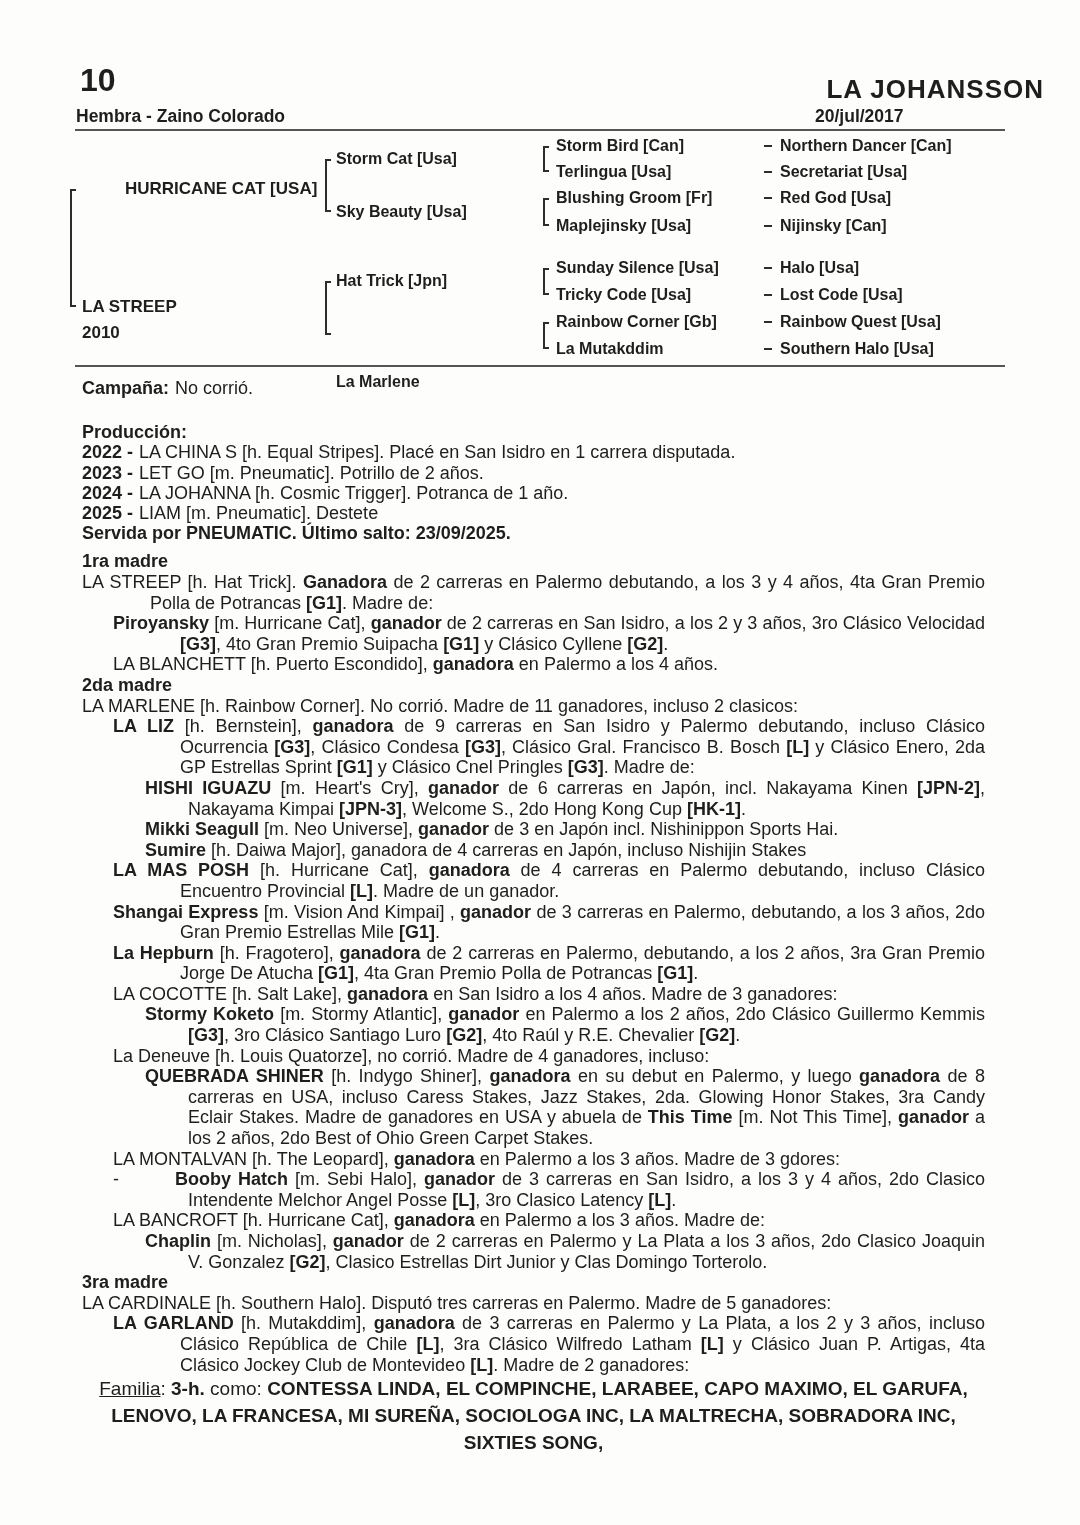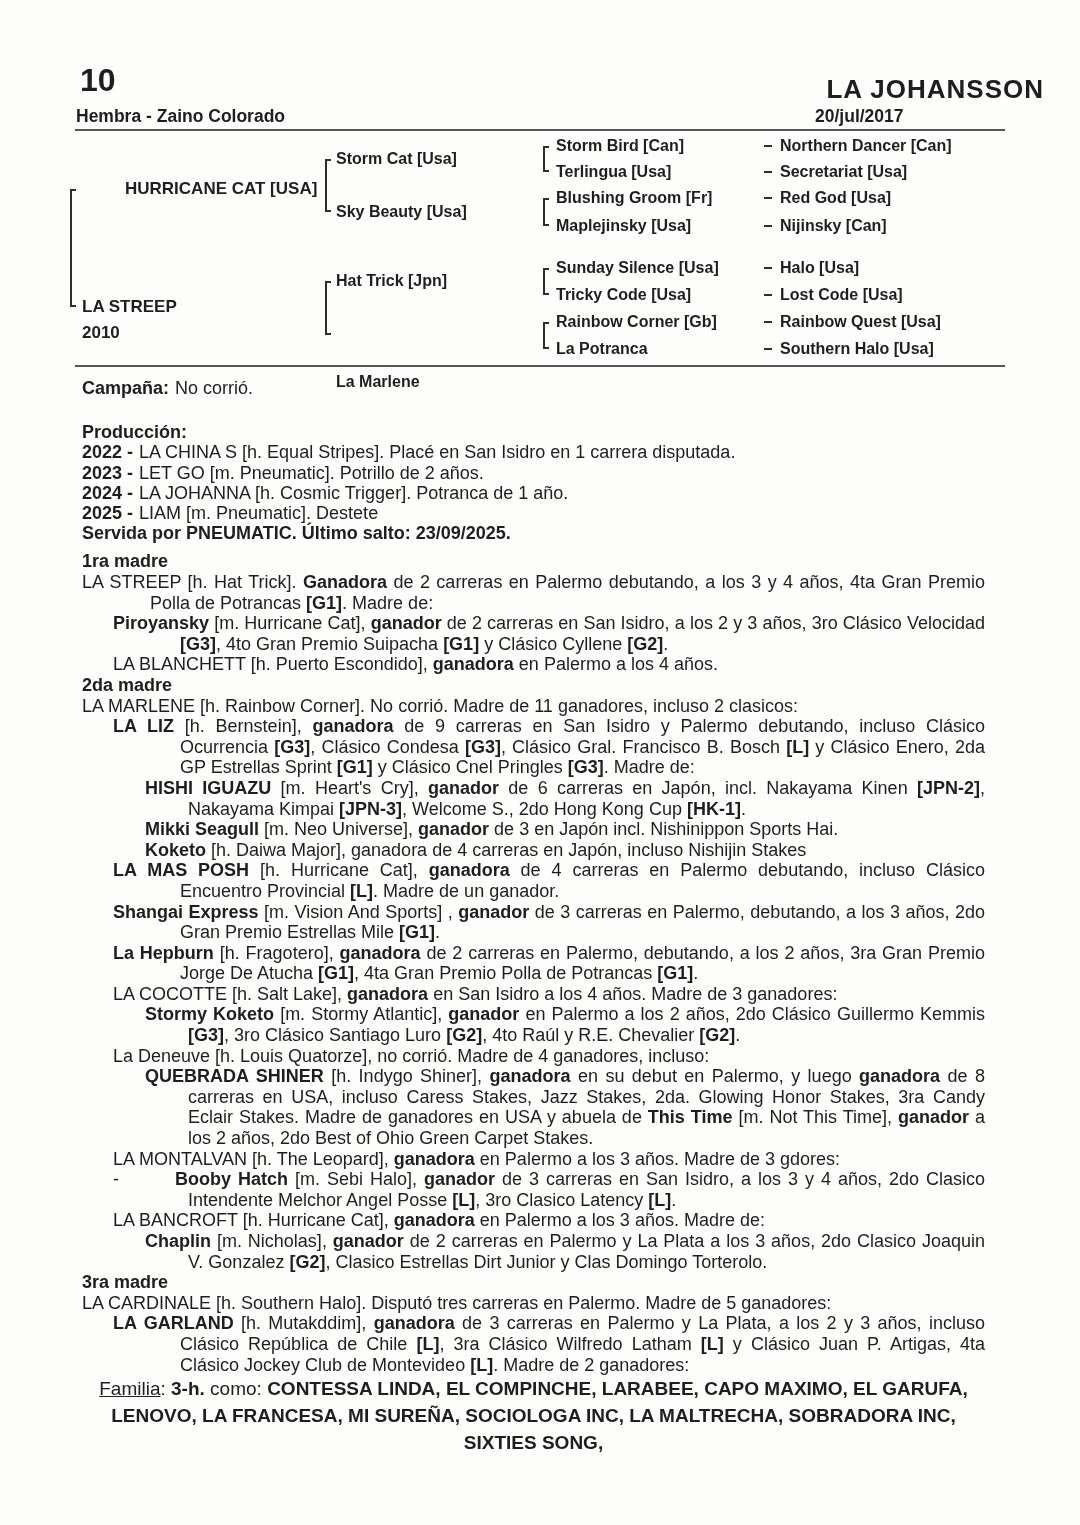--- a/index.html
+++ b/index.html
@@ -67,21 +67,21 @@
     <div class="brk" style="left:543px;top:63px;height:28px;"></div>
     <div class="brk" style="left:543px;top:133px;height:27px;"></div>
     <div class="brk" style="left:543px;top:187px;height:27px;"></div>
     <div class="pname" style="left:556px;top:1px;">Storm Bird [Can]</div>
     <div class="pname" style="left:556px;top:27px;">Terlingua [Usa]</div>
     <div class="pname" style="left:556px;top:53px;">Blushing Groom [Fr]</div>
     <div class="pname" style="left:556px;top:81px;">Maplejinsky [Usa]</div>
     <div class="pname" style="left:556px;top:123px;">Sunday Silence [Usa]</div>
     <div class="pname" style="left:556px;top:150px;">Tricky Code [Usa]</div>
     <div class="pname" style="left:556px;top:177px;">Rainbow Corner [Gb]</div>
-    <div class="pname" style="left:556px;top:204px;">La Potranca</div>
+    <div class="pname" style="left:556px;top:204px;">La Mutakddim</div>
 
     <div class="pdash" style="left:764px;top:10px;"></div>
     <div class="pdash" style="left:764px;top:36px;"></div>
     <div class="pdash" style="left:764px;top:62px;"></div>
     <div class="pdash" style="left:764px;top:90px;"></div>
     <div class="pdash" style="left:764px;top:132px;"></div>
     <div class="pdash" style="left:764px;top:159px;"></div>
     <div class="pdash" style="left:764px;top:186px;"></div>
     <div class="pdash" style="left:764px;top:213px;"></div>
     <div class="pname" style="left:780px;top:1px;">Northern Dancer [Can]</div>
@@ -114,23 +114,23 @@
     <div class="madre">
         <div class="bh">1ra madre</div>
         <p class="bp i0"><span>LA STREEP [h. Hat Trick]. </span><span class="b">Ganadora</span><span> de 2 carreras en Palermo debutando, a los 3 y 4 años, 4ta Gran Premio Polla de Potrancas </span><span class="b">[G1]</span><span>. Madre de:</span></p>
         <p class="bp i1"><span class="b">Piroyansky</span><span> [m. Hurricane Cat], </span><span class="b">ganador</span><span> de 2 carreras en San Isidro, a los 2 y 3 años, 3ro Clásico Velocidad </span><span class="b">[G3]</span><span>, 4to Gran Premio Suipacha </span><span class="b">[G1]</span><span> y Clásico Cyllene </span><span class="b">[G2]</span><span>.</span></p>
         <p class="bp i1"><span>LA BLANCHETT [h. Puerto Escondido], </span><span class="b">ganadora</span><span> en Palermo a los 4 años.</span></p>
         <div class="bh">2da madre</div>
         <p class="bp i0"><span>LA MARLENE [h. Rainbow Corner]. No corrió. Madre de 11 ganadores, incluso 2 clasicos:</span></p>
         <p class="bp i1"><span class="b">LA LIZ</span><span> [h. Bernstein], </span><span class="b">ganadora</span><span> de 9 carreras en San Isidro y Palermo debutando, incluso Clásico Ocurrencia </span><span class="b">[G3]</span><span>, Clásico Condesa </span><span class="b">[G3]</span><span>, Clásico Gral. Francisco B. Bosch </span><span class="b">[L]</span><span> y Clásico Enero, 2da GP Estrellas Sprint </span><span class="b">[G1]</span><span> y Clásico Cnel Pringles </span><span class="b">[G3]</span><span>. Madre de:</span></p>
         <p class="bp i2"><span class="b">HISHI IGUAZU</span><span> [m. Heart's Cry], </span><span class="b">ganador</span><span> de 6 carreras en Japón, incl. Nakayama Kinen </span><span class="b">[JPN-2]</span><span>, Nakayama Kimpai </span><span class="b">[JPN-3]</span><span>, Welcome S., 2do Hong Kong Cup </span><span class="b">[HK-1]</span><span>.</span></p>
         <p class="bp i2"><span class="b">Mikki Seagull</span><span> [m. Neo Universe], </span><span class="b">ganador</span><span> de 3 en Japón incl. Nishinippon Sports Hai.</span></p>
-        <p class="bp i2"><span class="b">Koketo</span><span> [h. Daiwa Major], ganadora de 4 carreras en Japón, incluso Nishijin Stakes</span></p>
+        <p class="bp i2"><span class="b">Sumire</span><span> [h. Daiwa Major], ganadora de 4 carreras en Japón, incluso Nishijin Stakes</span></p>
         <p class="bp i1"><span class="b">LA MAS POSH</span><span> [h. Hurricane Cat], </span><span class="b">ganadora</span><span> de 4 carreras en Palermo debutando, incluso Clásico Encuentro Provincial </span><span class="b">[L]</span><span>. Madre de un ganador.</span></p>
-        <p class="bp i1"><span class="b">Shangai Express</span><span> [m. Vision And Sports] , </span><span class="b">ganador</span><span> de 3 carreras en Palermo, debutando, a los 3 años, 2do Gran Premio Estrellas Mile </span><span class="b">[G1]</span><span>.</span></p>
+        <p class="bp i1"><span class="b">Shangai Express</span><span> [m. Vision And Kimpai] , </span><span class="b">ganador</span><span> de 3 carreras en Palermo, debutando, a los 3 años, 2do Gran Premio Estrellas Mile </span><span class="b">[G1]</span><span>.</span></p>
         <p class="bp i1"><span class="b">La Hepburn</span><span> [h. Fragotero], </span><span class="b">ganadora</span><span> de 2 carreras en Palermo, debutando, a los 2 años, 3ra Gran Premio Jorge De Atucha </span><span class="b">[G1]</span><span>, 4ta Gran Premio Polla de Potrancas </span><span class="b">[G1]</span><span>.</span></p>
         <p class="bp i1"><span>LA COCOTTE [h. Salt Lake], </span><span class="b">ganadora</span><span> en San Isidro a los 4 años. Madre de 3 ganadores:</span></p>
         <p class="bp i2"><span class="b">Stormy Koketo</span><span> [m. Stormy Atlantic], </span><span class="b">ganador</span><span> en Palermo a los 2 años, 2do Clásico Guillermo Kemmis </span><span class="b">[G3]</span><span>, 3ro Clásico Santiago Luro </span><span class="b">[G2]</span><span>, 4to Raúl y R.E. Chevalier </span><span class="b">[G2]</span><span>.</span></p>
         <p class="bp i1"><span>La Deneuve [h. Louis Quatorze], no corrió. Madre de 4 ganadores, incluso:</span></p>
         <p class="bp i2"><span class="b">QUEBRADA SHINER</span><span> [h. Indygo Shiner], </span><span class="b">ganadora</span><span> en su debut en Palermo, y luego </span><span class="b">ganadora</span><span> de 8 carreras en USA, incluso Caress Stakes, Jazz Stakes, 2da. Glowing Honor Stakes, 3ra Candy Eclair Stakes. Madre de ganadores en USA y abuela de </span><span class="b">This Time</span><span> [m. Not This Time], </span><span class="b">ganador</span><span> a los 2 años, 2do Best of Ohio Green Carpet Stakes.</span></p>
         <p class="bp i1"><span>LA MONTALVAN [h. The Leopard], </span><span class="b">ganadora</span><span> en Palermo a los 3 años. Madre de 3 gdores:</span></p>
         <p class="bp i2 pd"><span>-</span><span style="display: inline-block; width: 56px;"></span><span class="b">Booby Hatch</span><span> [m. Sebi Halo], </span><span class="b">ganador</span><span> de 3 carreras en San Isidro, a los 3 y 4 años, 2do Clasico Intendente Melchor Angel Posse </span><span class="b">[L]</span><span>, 3ro Clasico Latency </span><span class="b">[L]</span><span>.</span></p>
         <p class="bp i1"><span>LA BANCROFT [h. Hurricane Cat], </span><span class="b">ganadora</span><span> en Palermo a los 3 años. Madre de:</span></p>
         <p class="bp i2"><span class="b">Chaplin</span><span> [m. Nicholas], </span><span class="b">ganador</span><span> de 2 carreras en Palermo y La Plata a los 3 años, 2do Clasico Joaquin V. Gonzalez </span><span class="b">[G2]</span><span>, Clasico Estrellas Dirt Junior y Clas Domingo Torterolo.</span></p>
         <div class="bh">3ra madre</div>

